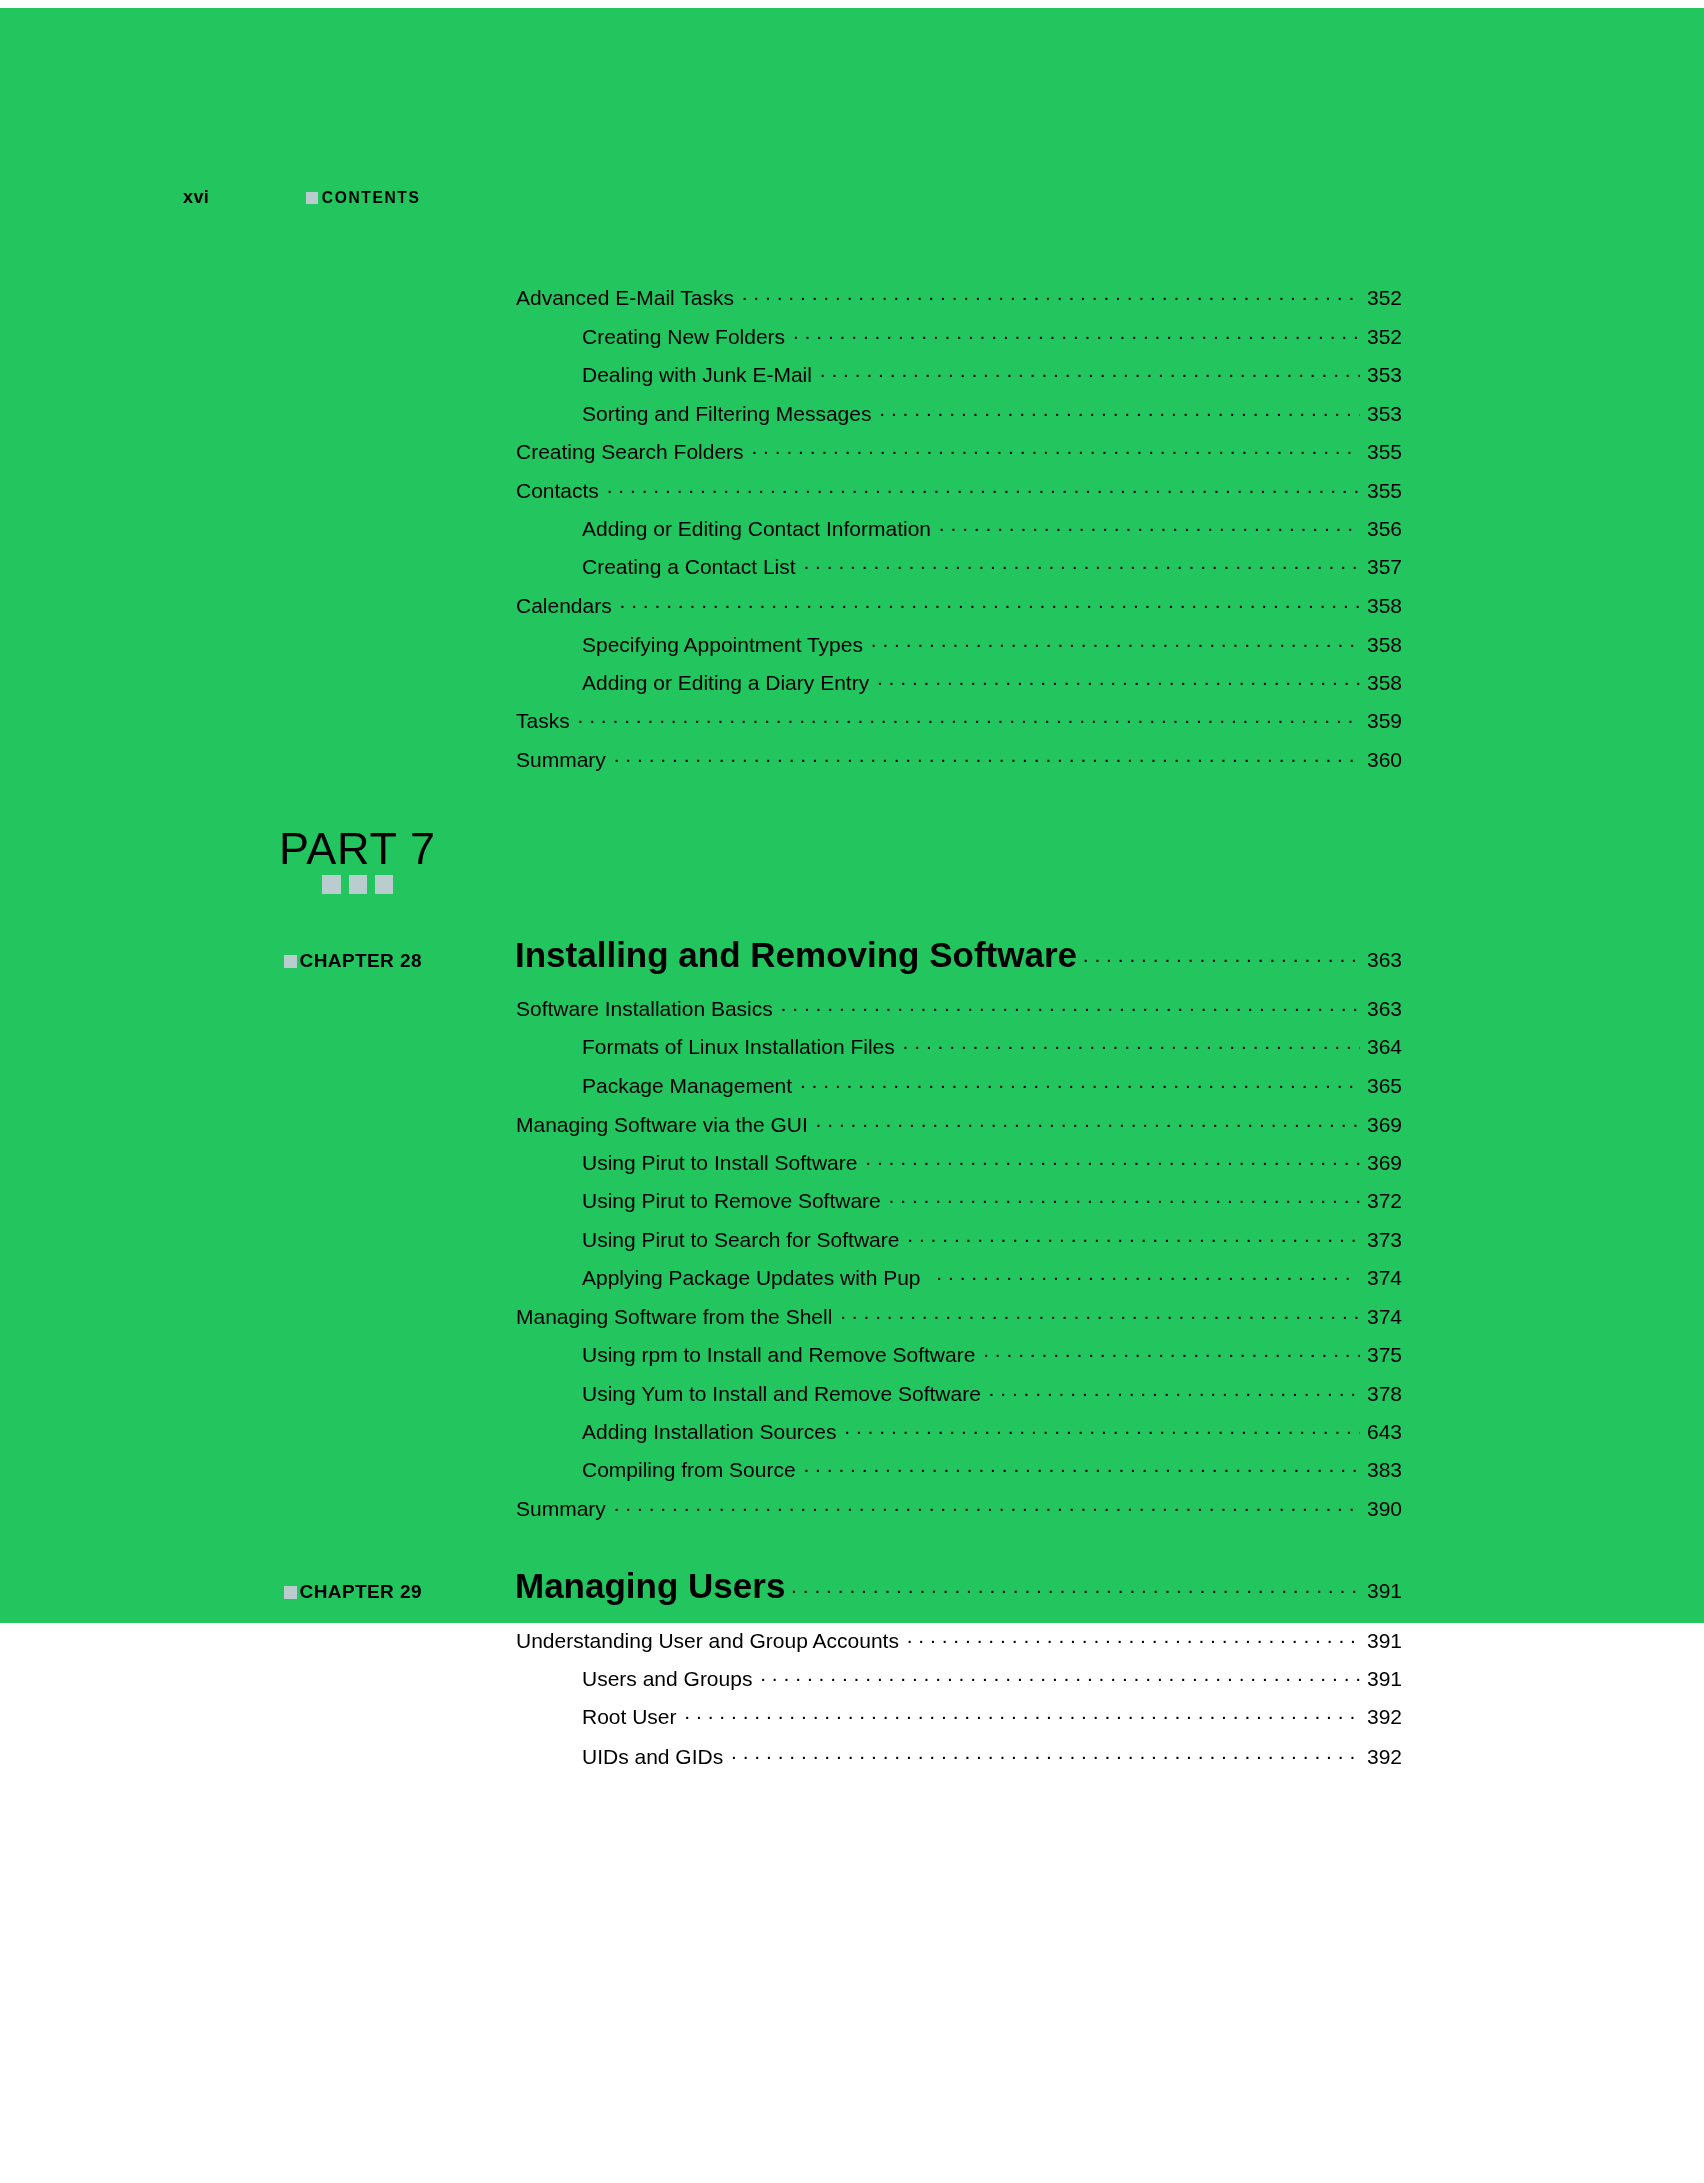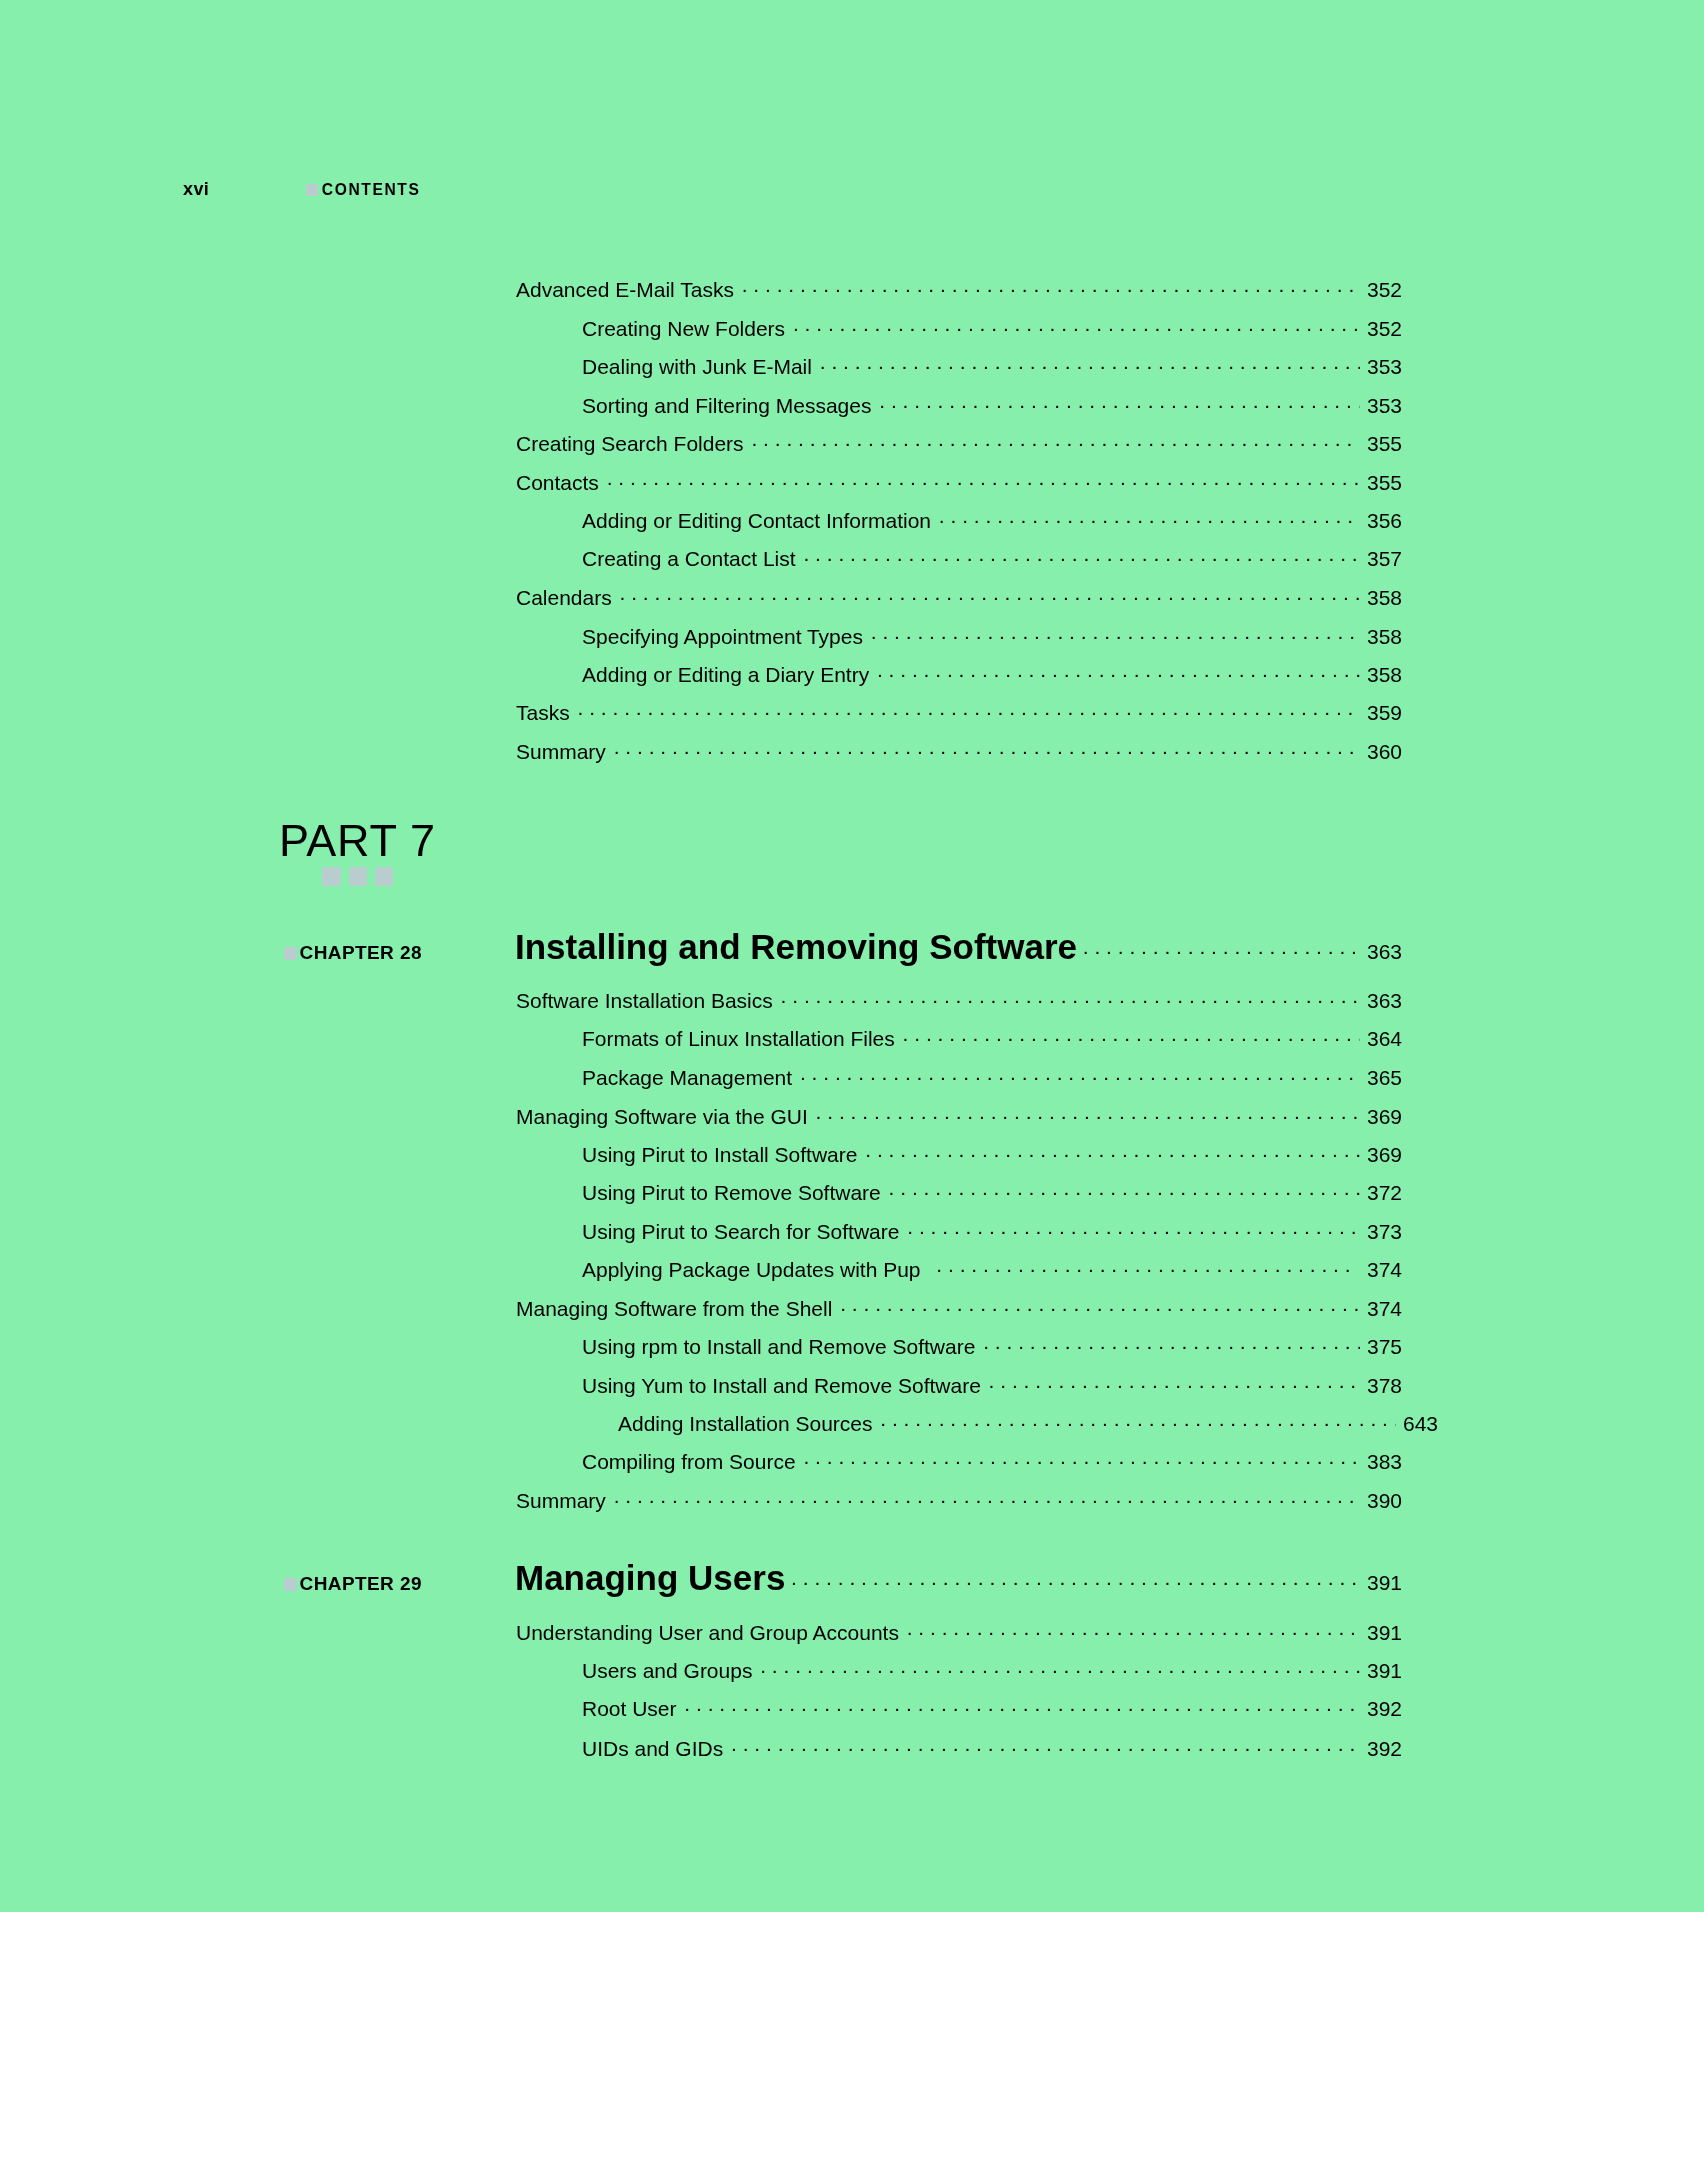--- a/index.html
+++ b/index.html
@@ -10,24 +10,24 @@
   body {
     width: 1704px;
     height: 2183px;
     font-family: "Liberation Sans", sans-serif;
     color: #000000;
     position: relative;
     overflow: hidden;
   }
   .page {
     position: absolute;
-    left: 0; top: 0;
+    left: 0; top: 8px;
     width: 1704px;
-    height: 1912px;
-    background: #86efac;
+    height: 1615px;
+    background: #22c55e;
   }
 
   
   .running-head {
     position: absolute;
     left: 183px;
     top: 179px;
     display: flex;
     align-items: center;
     gap: 0px;
@@ -350,21 +350,21 @@
       <div class="toc-line lvl2" style="top: 1333px;">
         <span class="label">Using rpm to Install and Remove Software</span>
         <span class="leader"></span>
         <span class="page-num">375</span>
       </div>
       <div class="toc-line lvl2" style="top: 1372px;">
         <span class="label">Using Yum to Install and Remove Software</span>
         <span class="leader"></span>
         <span class="page-num">378</span>
       </div>
-      <div class="toc-line lvl2" style="top: 1410px; margin-left: 36px;">
+      <div class="toc-line lvl2" style="top: 1410px;">
         <span class="label">Adding Installation Sources</span>
         <span class="leader"></span>
         <span class="page-num">643</span>
       </div>
       <div class="toc-line lvl2" style="top: 1448px;">
         <span class="label">Compiling from Source</span>
         <span class="leader"></span>
         <span class="page-num">383</span>
       </div>
       <div class="toc-line lvl1" style="top: 1487px;">

